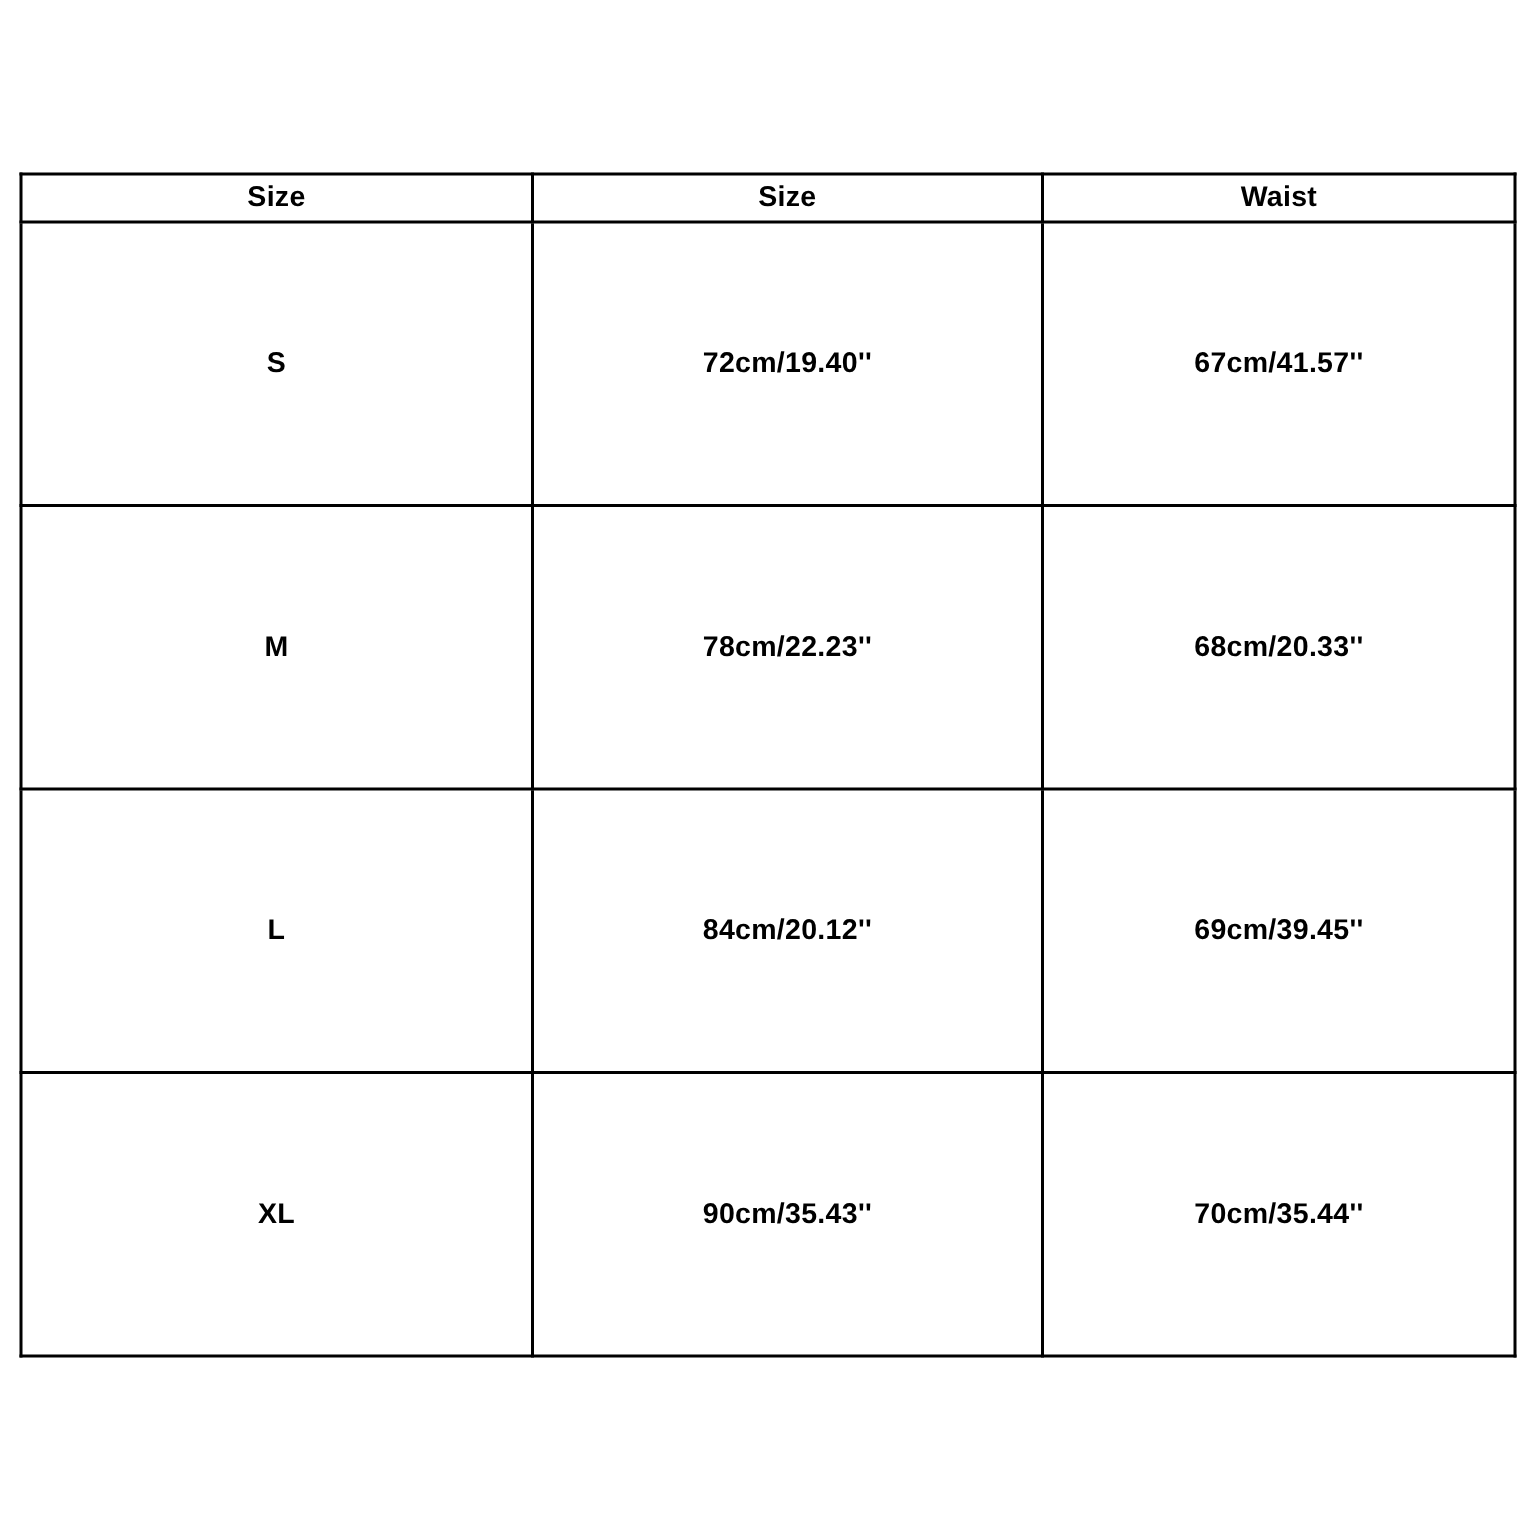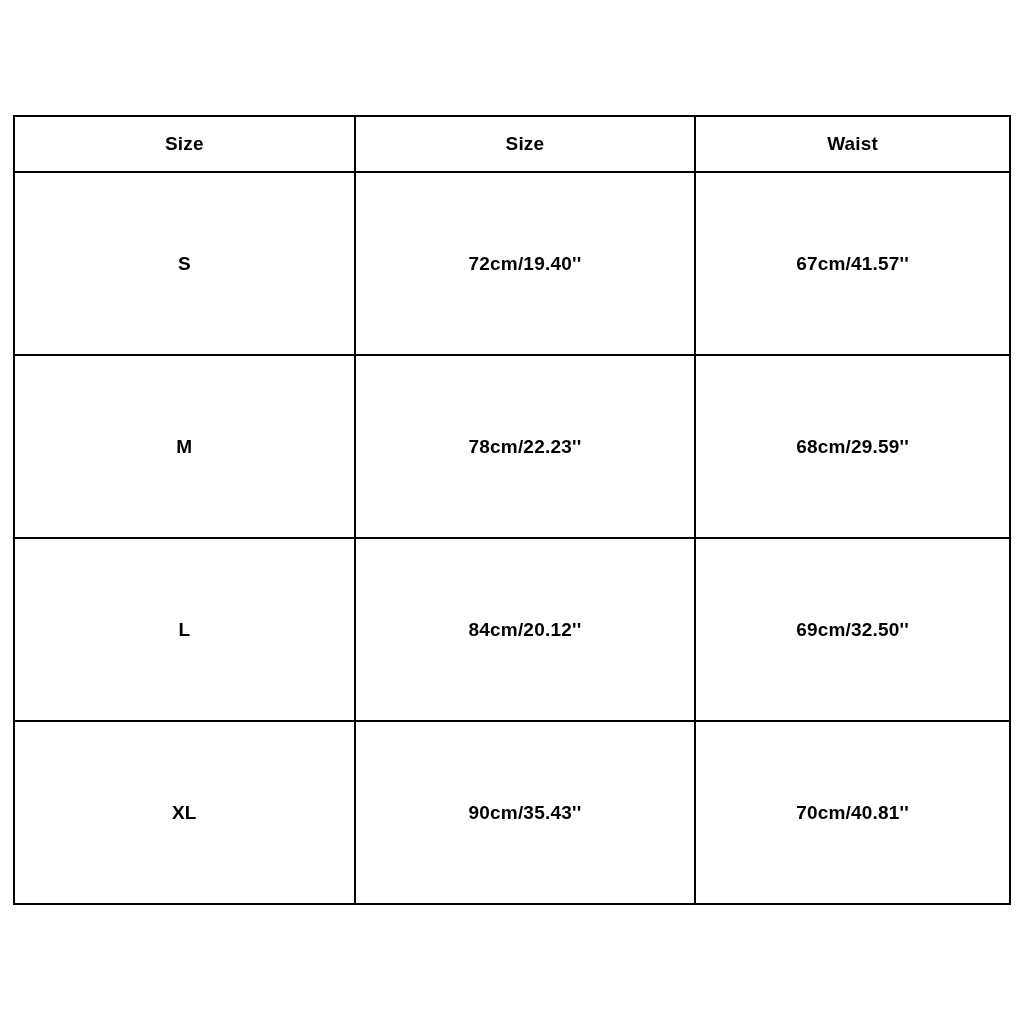--- a/index.html
+++ b/index.html
@@ -29,21 +29,21 @@
     table-layout: fixed;
   }
   table.size-chart td,
   table.size-chart th {
     border: 2px solid #000000;
     text-align: center;
     vertical-align: middle;
     font-weight: bold;
     font-size: 19px;
     letter-spacing: 0.2px;
-    padding: 16px;
+    padding: 4px;
     margin-left: 44px;
   }
   table.size-chart th {
     font-size: 19px;
   }
   table.size-chart col.c-size { width: 34.2%; }
   table.size-chart col.c-waist { width: 34.2%; }
   table.size-chart col.c-length { width: 31.6%; }
   table.size-chart tr.header-row { height: 16.6%; }
   table.size-chart tr.data-row { height: 16.68%; }
@@ -69,27 +69,27 @@
     </thead>
     <tbody>
       <tr class="data-row">
         <td class="cell-size">S</td>
         <td class="cell-val">72cm/19.40''</td>
         <td class="cell-val">67cm/41.57''</td>
       </tr>
       <tr class="data-row">
         <td class="cell-size">M</td>
         <td class="cell-val">78cm/22.23''</td>
-        <td class="cell-val">68cm/29.59''</td>
+        <td class="cell-val">68cm/20.33''</td>
       </tr>
       <tr class="data-row">
         <td class="cell-size">L</td>
         <td class="cell-val">84cm/20.12''</td>
-        <td class="cell-val">69cm/32.50''</td>
+        <td class="cell-val">69cm/39.45''</td>
       </tr>
       <tr class="data-row">
         <td class="cell-size">XL</td>
         <td class="cell-val">90cm/35.43''</td>
-        <td class="cell-val">70cm/40.81''</td>
+        <td class="cell-val">70cm/35.44''</td>
       </tr>
     </tbody>
   </table>
 </div>
 
 </body></html>

